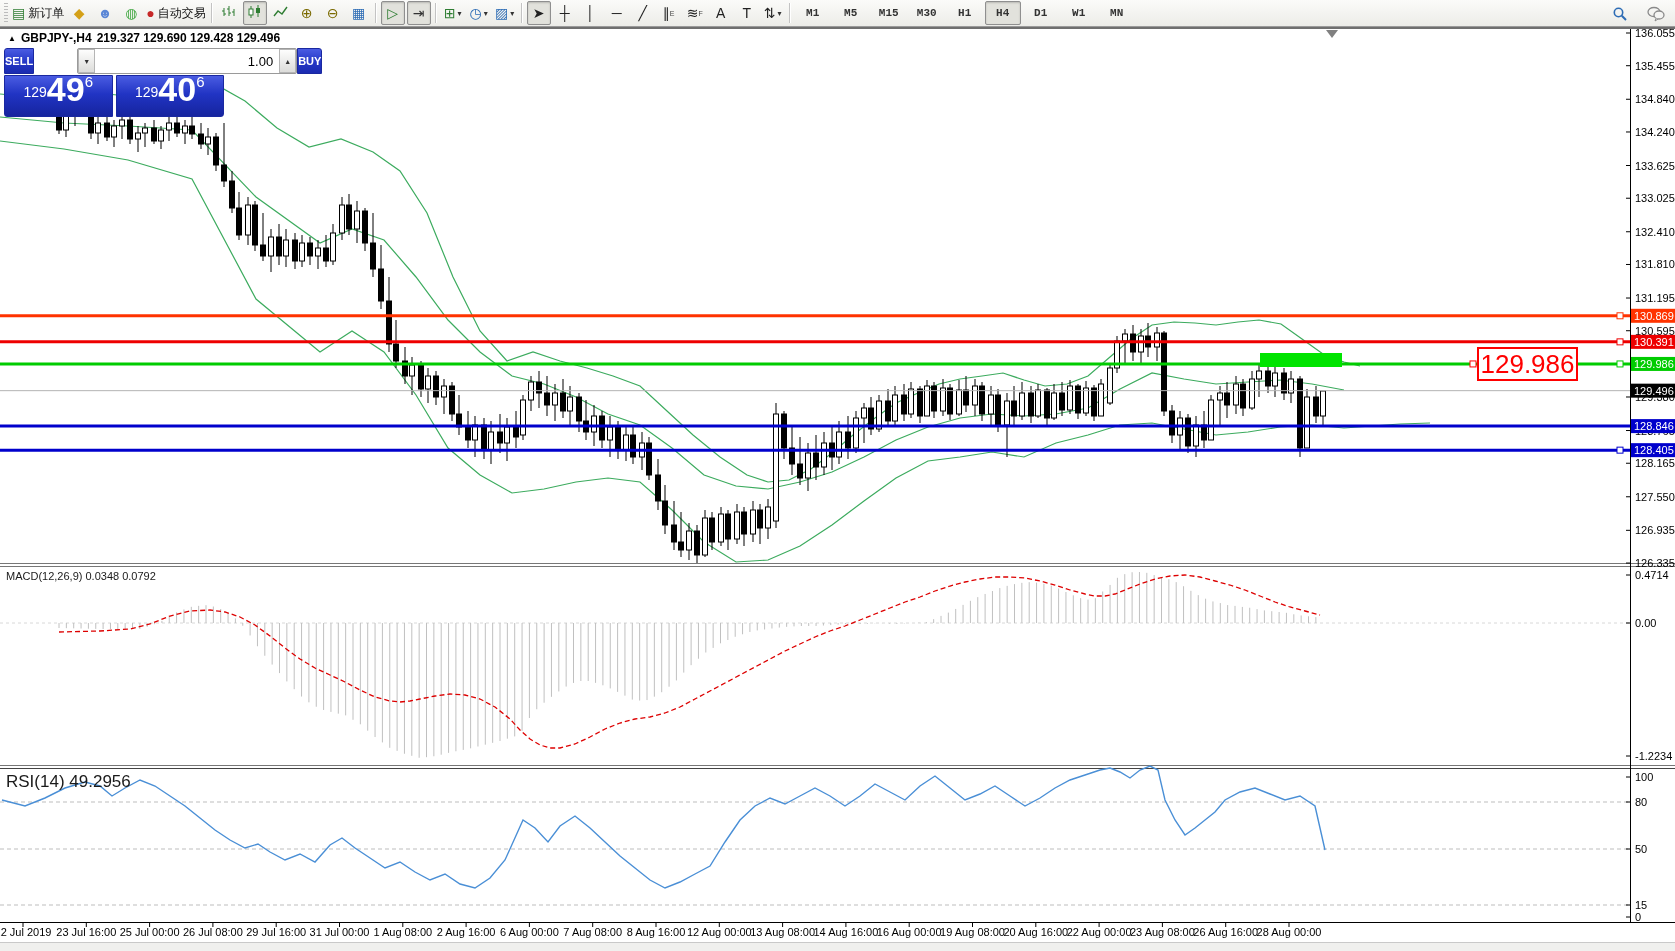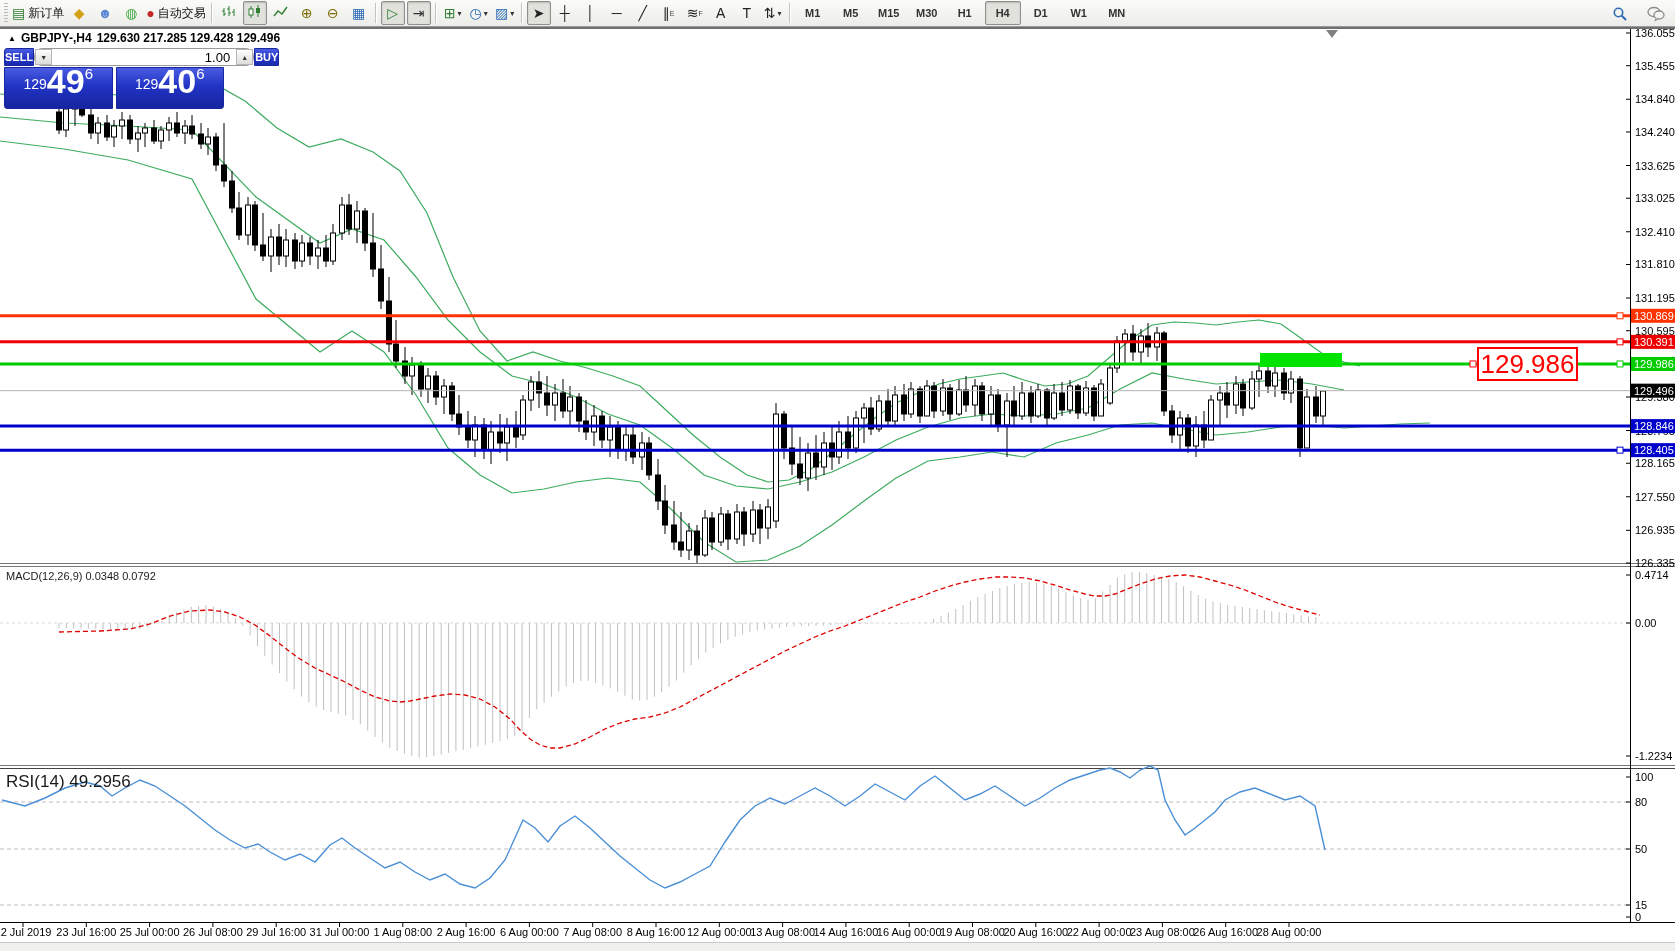--- a/index.html
+++ b/index.html
@@ -10,44 +10,44 @@
     background:linear-gradient(#fbfbf9,#ececE8);border-bottom:1px solid #9a9a9a;
     display:flex;align-items:center;padding:0 2px;box-sizing:border-box;}
   .tb-btn{display:inline-flex;align-items:center;justify-content:center;height:22px;min-width:22px;
     margin:0 1px;border:1px solid transparent;border-radius:2px;font-size:14px;color:#444;cursor:default;}
   .tb-btn.pressed{background:#e2e2dc;border-color:#8f8f8f;box-shadow:inset 0 1px 2px rgba(0,0,0,.18);}
   .tb-btn .lbl{font-size:12px;color:#111;margin-left:3px;white-space:nowrap;}
   .tb-btn .caret{font-size:8px;color:#333;margin-left:2px;}
   .tb-sep{width:1px;height:20px;background:#c3c3c3;border-right:1px solid #fff;margin:0 3px;}
   .tb-handle{width:4px;height:20px;margin:0 2px;
     background:repeating-linear-gradient(#bbb 0 1px,transparent 1px 3px);}
-  .tb-tf{font-size:11px;font-weight:bold;color:#333;padding:0 6px;}
+  .tb-tf{font-size:11px;font-weight:bold;color:#333;padding:0 6px;font-family:Liberation Mono, monospace;}
   .tb-right{position:absolute;right:6px;top:2px;display:flex;gap:10px;align-items:center;}
   
   #frameline{position:absolute;top:27px;left:0;width:1675px;height:2px;background:#6f6f6f;z-index:19;}
   
   #chart-svg{position:absolute;left:0;top:0;z-index:1;}
   
   .overlay{position:absolute;z-index:6;}
   #chart-title{left:8px;top:31px;font-size:12px;font-weight:bold;color:#000;display:flex;align-items:center;gap:5px;}
   #chart-title .tri{font-size:8px;}
   #macd-title{left:6px;top:570px;font-size:11px;color:#1a1a1a;}
   #rsi-title{left:6px;top:772px;font-size:17px;color:#1a1a1a;}
   #annotation{left:1366px;top:453px;font-size:34px;font-weight:bold;color:#00dc00;
     text-shadow:2px 2px 0 #27472c;font-family:"DejaVu Sans","Liberation Sans",sans-serif;letter-spacing:4px;}
   #price-callout{left:1477px;top:347px;width:97px;height:30px;background:#fff;border:2px solid #ff0000;
     color:#ff0000;font-size:26px;display:flex;align-items:center;justify-content:center;}
   
   #trade-panel{left:4px;top:48px;width:220px;z-index:7;}
-  #tp-row1{display:flex;height:18px;}
+  #tp-row1{display:flex;height:26px;}
   .tp-btn{background:linear-gradient(#4a5ce2,#2336c6 55%,#1b2bb0);border:1px solid #1a28a0;color:#fff;
     font-size:11px;font-weight:bold;display:flex;align-items:center;justify-content:center;}
   #tp-sell-btn{width:50px;border-radius:3px 0 0 0;}
   #tp-buy-btn{width:50px;border-radius:0 3px 0 0;}
-  #tp-vol-wrap{flex:1;display:flex;background:#fff;border:1px solid #9a9a9a;border-radius:8px;}
+  #tp-vol-wrap{flex:1;display:flex;background:#fff;border:1px solid #9a9a9a;border-radius:2px;margin-left:43px;}
   .tp-spin{width:15px;background:linear-gradient(#fdfdfd,#dcdcda);border:1px solid #b5b5b5;color:#333;
     font-size:7px;display:flex;align-items:center;justify-content:center;}
   #tp-vol{flex:1;border:none;outline:none;text-align:right;font-size:13px;padding-right:6px;
     font-family:"Liberation Sans",sans-serif;color:#000;min-width:0;}
   #tp-row2{display:flex;height:42px;margin-top:1px;gap:3px;}
   .tp-price{flex:1;background:linear-gradient(#4a5ce2,#2134c4 45%,#16249e);border:1px solid #1a28a0;
     color:#fff;display:flex;align-items:flex-end;justify-content:center;padding-bottom:12px;}
   .tp-price .small{font-size:14px;margin-bottom:4px;}
   .tp-price .big{font-size:34px;font-weight:bold;line-height:30px;}
   .tp-price .sup{font-size:15px;margin-bottom:14px;}
@@ -825,21 +825,21 @@
       <text font-family="&quot;Liberation Sans&quot;,sans-serif" font-size="11" fill="#000" x="1162.3999999999999" y="936" text-anchor="middle">23 Aug 08:00</text>
       <line x1="1225.7" y1="922" x2="1225.7" y2="927" stroke="#000"></line>
       <text font-family="&quot;Liberation Sans&quot;,sans-serif" font-size="11" fill="#000" x="1225.7" y="936" text-anchor="middle">26 Aug 16:00</text>
       <line x1="1289" y1="922" x2="1289" y2="927" stroke="#000"></line>
       <text font-family="&quot;Liberation Sans&quot;,sans-serif" font-size="11" fill="#000" x="1289" y="936" text-anchor="middle">28 Aug 00:00</text>
     </svg>
 
   <div class="overlay" id="chart-title">
     <span class="tri">▲</span>
     <span>GBPJPY-,H4</span>
-    <span>129.630 217.285 129.428 129.496</span>
+    <span>219.327 129.690 129.428 129.496</span>
   </div>
 
   <div class="overlay" id="trade-panel">
     <div id="tp-row1">
       <div class="tp-btn" id="tp-sell-btn">SELL</div>
       <div id="tp-vol-wrap">
         <div class="tp-spin">▼</div>
         <input id="tp-vol" value="1.00" style="">
         <div class="tp-spin">▲</div>
       </div>

